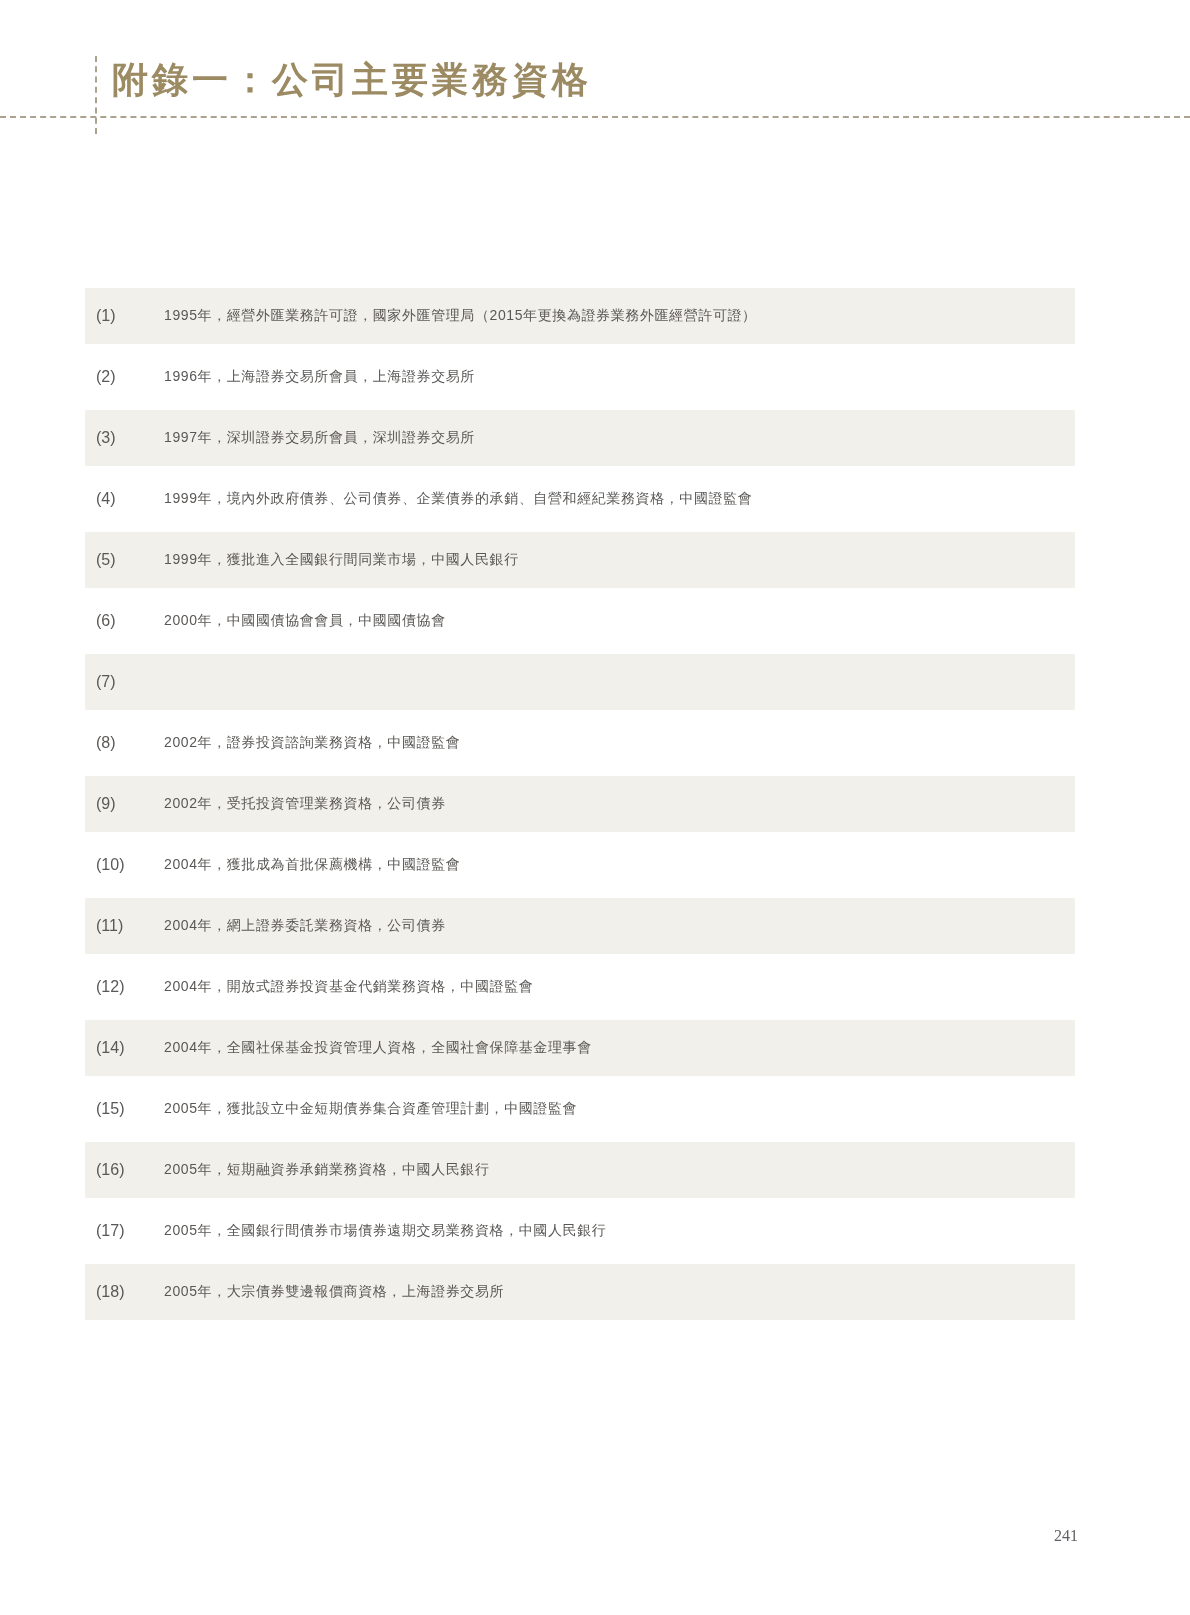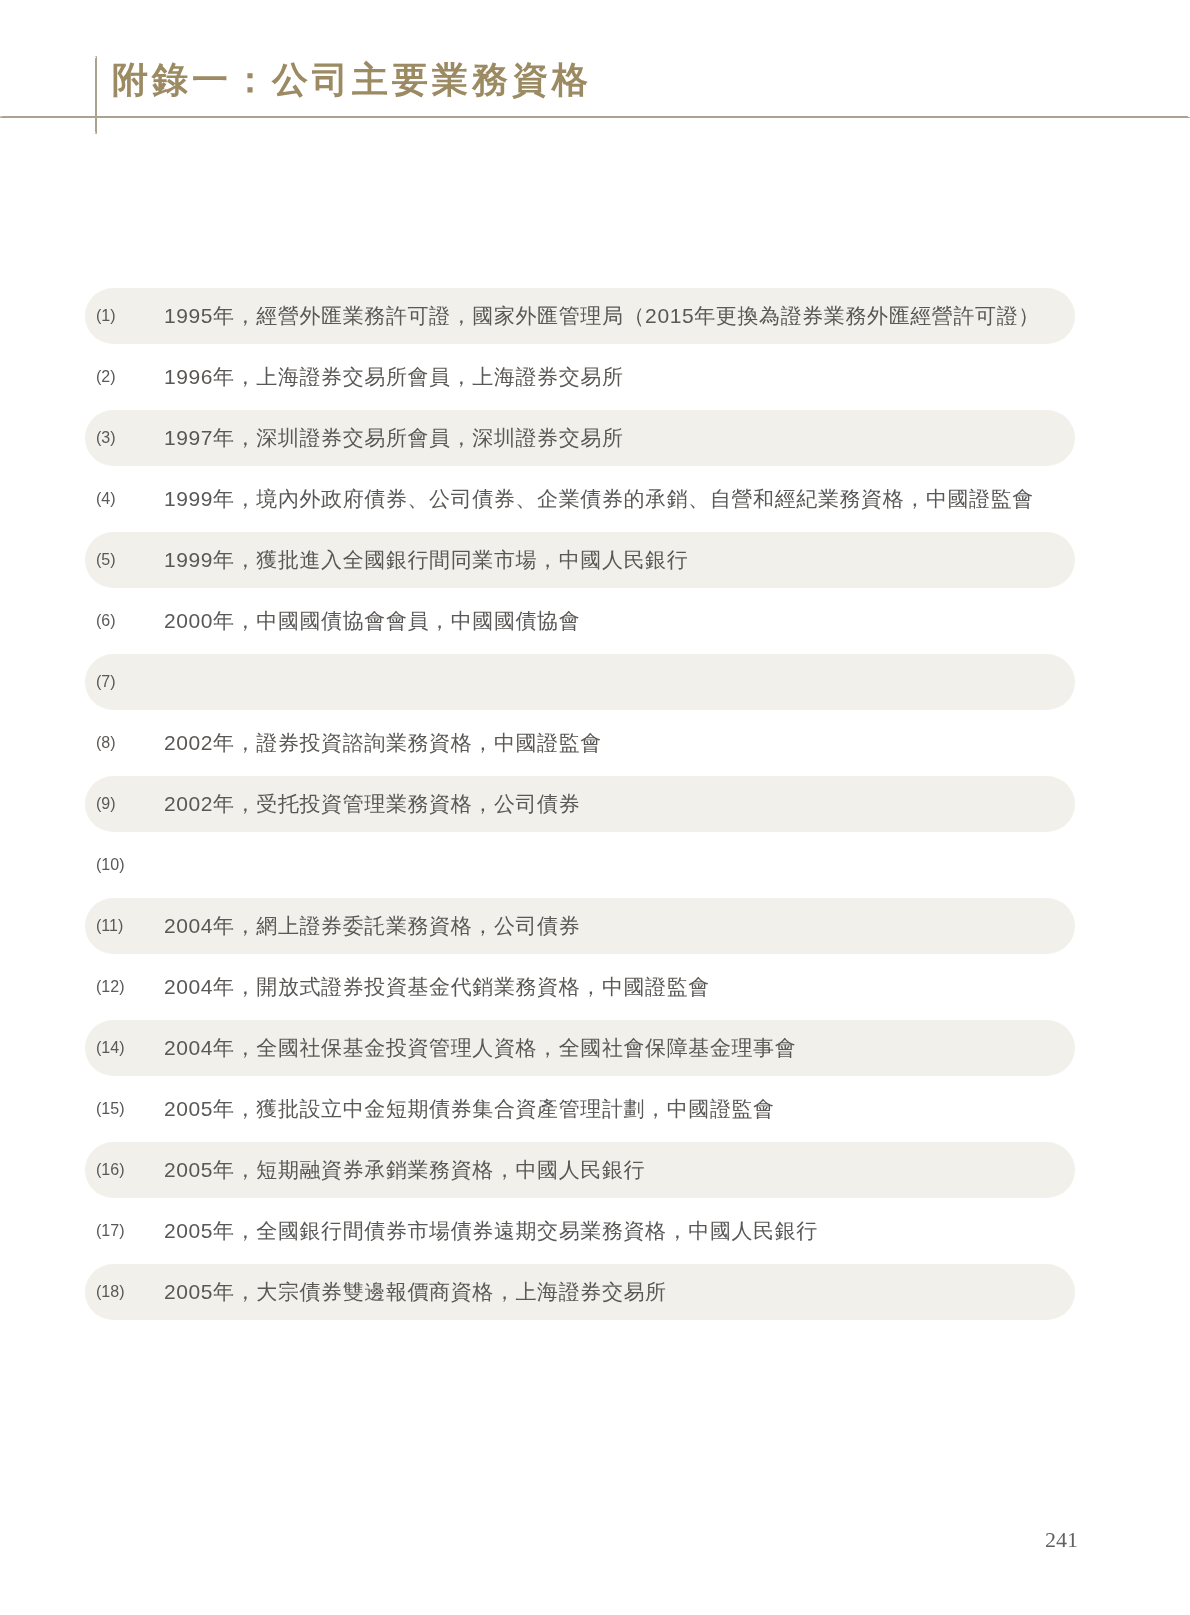--- a/index.html
+++ b/index.html
@@ -2,21 +2,21 @@
 <html style="--title-text: #9c8a63; --dashed-line: #aba28f; --row-shade: #f2f0ea; --body-text: #5a5856; --page-number-text: #606165;"><head>
 <meta charset="utf-8">
 <style>
   :root {
     --title-text: #9c8a63;
     --dashed-line: #aba28f;
     --row-shade: #f2f0ea;
     --body-text: #5a5856;
     --page-number-text: #606165;
   }
-  * { box-sizing: content-box; border-radius: 31px; }
+  * { box-sizing: content-box; }
   html, body { margin: 0; padding: 0; }
   body {
     width: 1190px;
     height: 1615px;
     background: #ffffff;
     position: relative;
     font-family: "Liberation Sans", sans-serif;
     overflow: hidden;
   }
   .page { position: absolute; inset: 0; }
@@ -67,33 +67,33 @@
   }
   .row:nth-of-type(odd) { background: var(--row-shade); }
   .num {
     flex: none;
     width: 68px;
     padding-left: 11px;
     font-size: 16px;
     color: var(--body-text);
   }
   .txt {
-    font-size: 21px;
+    font-size: 14px;
     letter-spacing: 0.6px;
     color: var(--body-text);
     white-space: nowrap;
   }
 
   
   .page-number {
     position: absolute;
     top: 1527px;
     right: 112px;
     font-family: "Liberation Serif", serif;
-    font-size: 22px;
+    font-size: 16px;
     color: var(--page-number-text);
   }
 </style>
 </head>
 <body>
 
 <div class="page">
 
   <div class="v-dash"></div>
   <h1 class="title">附錄一：公司主要業務資格</h1>
@@ -139,20 +139,21 @@
     <span class="txt">2002年，證券投資諮詢業務資格，中國證監會</span>
   </div>
 
   <div class="row">
     <span class="num">(9)</span>
     <span class="txt">2002年，受托投資管理業務資格，公司債券</span>
   </div>
 
   <div class="row">
     <span class="num">(10)</span>
+    <span class="txt">2004年，獲批成為首批保薦機構，中國證監會</span>
   </div>
 
   <div class="row">
     <span class="num">(11)</span>
     <span class="txt">2004年，網上證券委託業務資格，公司債券</span>
   </div>
 
   <div class="row">
     <span class="num">(12)</span>
     <span class="txt">2004年，開放式證券投資基金代銷業務資格，中國證監會</span>

